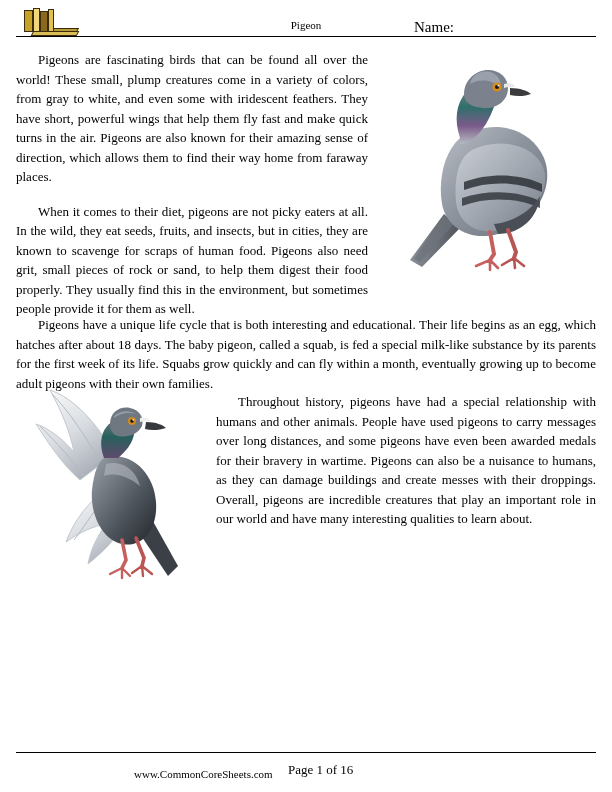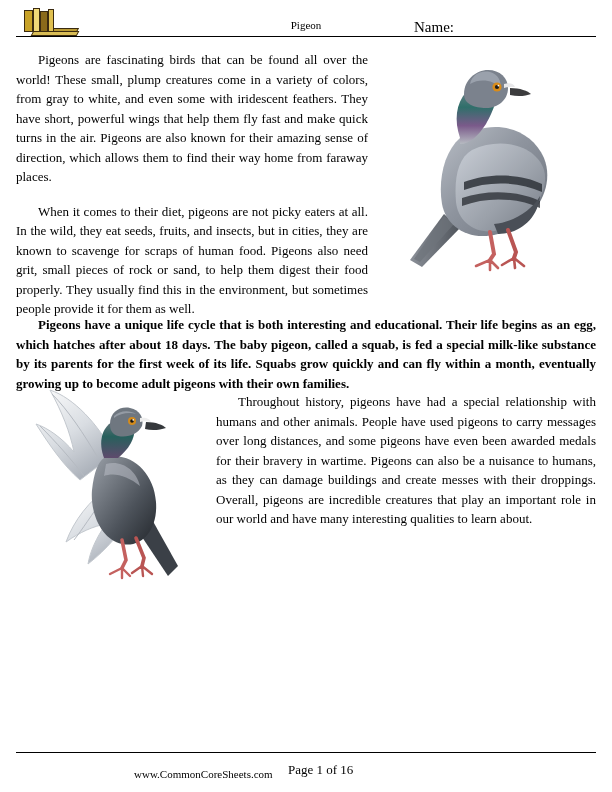--- a/index.html
+++ b/index.html
@@ -112,21 +112,20 @@
     position: absolute;
     left: 0px;
     top: 6px;
     width: 352px;
   }
   .para-wide {
     position: absolute;
     left: 0px;
     top: 271px;
     width: 580px;
-    font-weight: bold;
   }
   .para-right {
     position: absolute;
     left: 200px;
     top: 348px;
     width: 380px;
   }
   .gap { height: 15px; }
 
   

